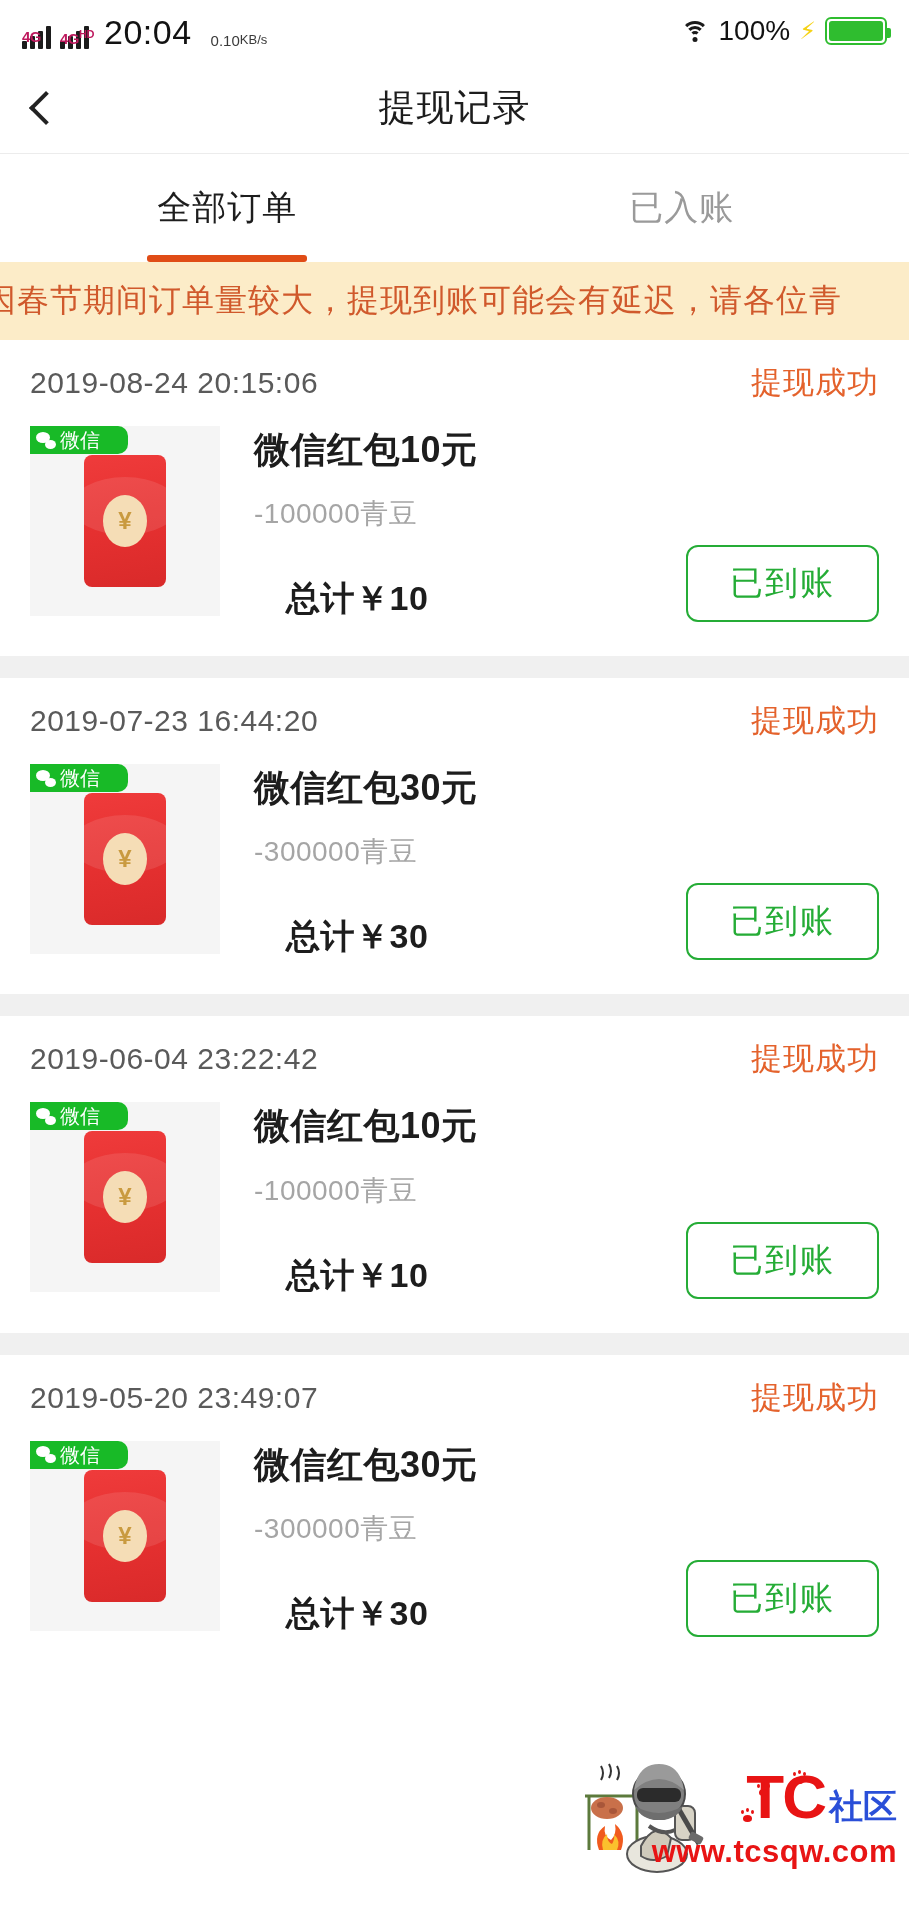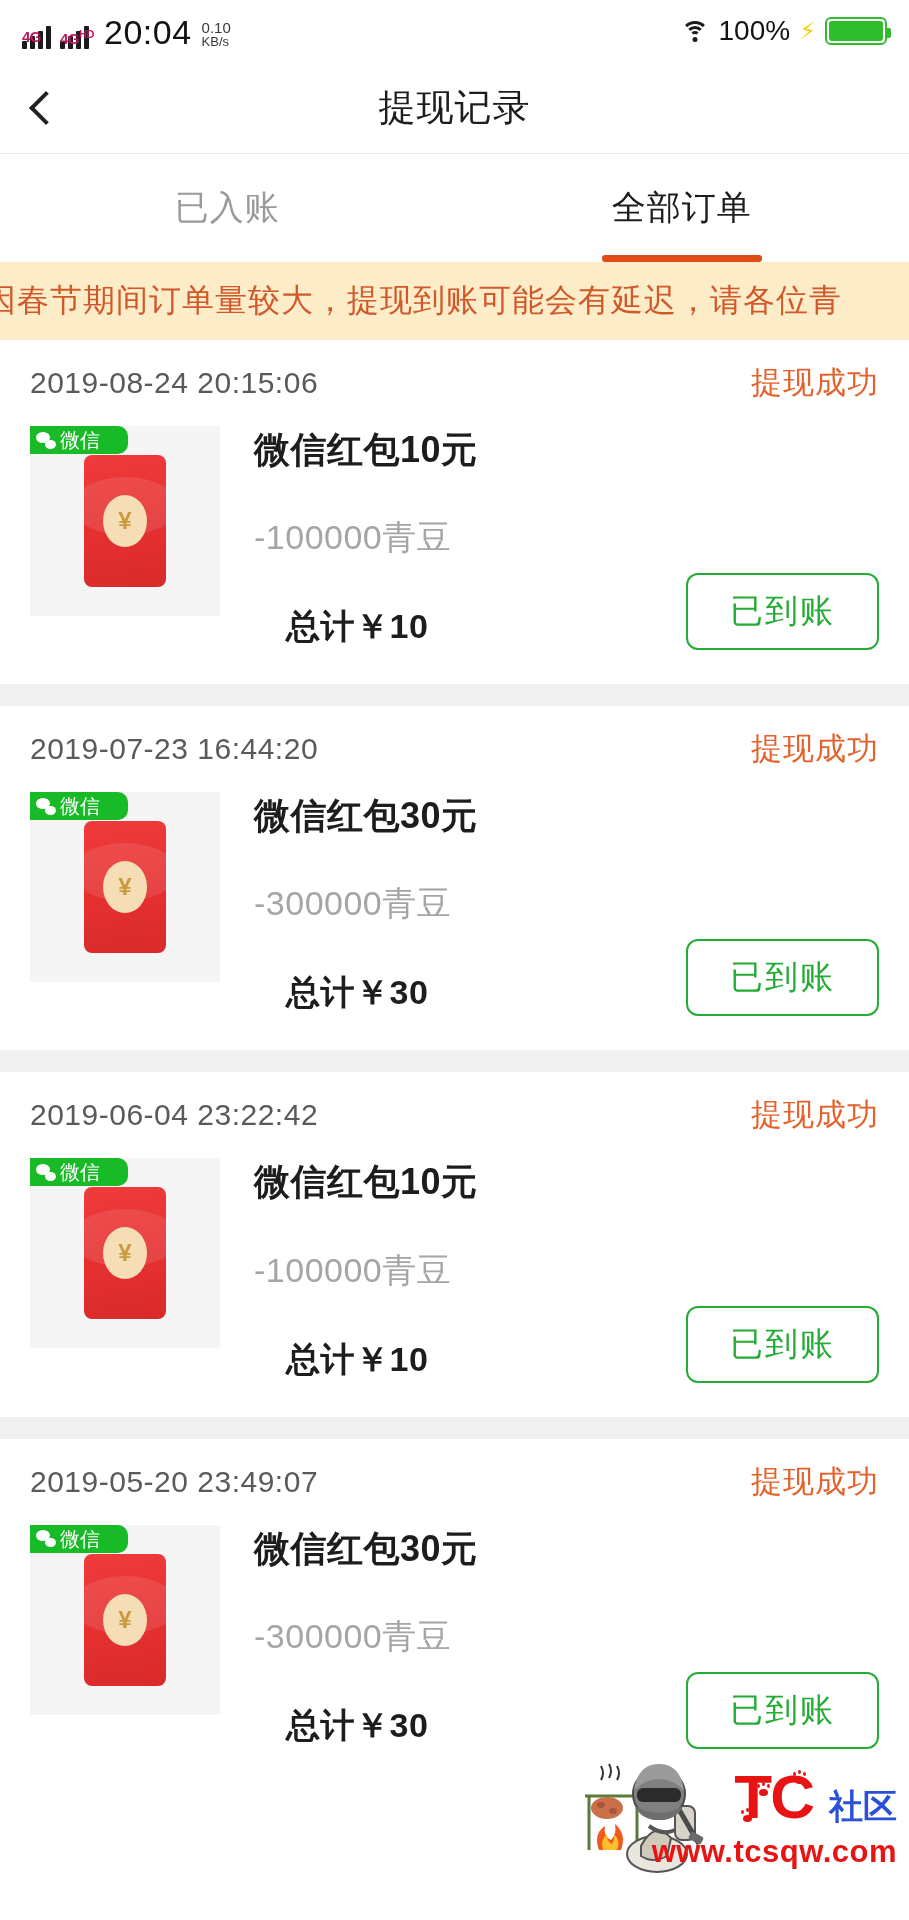--- a/index.html
+++ b/index.html
@@ -30,21 +30,21 @@
     position:absolute; top:16px; left:0;
     font-size:15px; font-weight:bold; color:#be185d; line-height:1;
     letter-spacing:-0.5px; white-space:nowrap;
   }
   .sig .tag sup{ font-size:11px; }
   .sb-time{
     font-size:34px; color:#121212; font-weight:400;
     line-height:1; margin-left:6px; letter-spacing:0.5px;
   }
   .sb-speed{
-    margin-left:1px; display:flex; flex-direction:column;
+    margin-left:10px; display:flex; flex-direction:row;
     line-height:1.05; color:#3a3a3a;
   }
   .sb-speed .v{ font-size:15px; }
   .sb-speed .u{ font-size:13px; }
   .sb-right{ margin-left:auto; display:flex; align-items:center; gap:9px; }
   .wifi{ width:30px; height:24px; position:relative; }
   .wifi span{
     position:absolute; left:50%; transform:translateX(-50%);
     border:3px solid #1b1b1b; border-bottom-color:transparent;
     border-left-color:transparent; border-right-color:transparent;
@@ -174,21 +174,21 @@
     display:flex; align-items:center; justify-content:center;
     color:#c99a3f; font-size:24px; font-weight:bold;
   }
 
   .info{ flex:1; padding-left:34px; padding-top:2px; }
   .info .title{
     font-size:36px; font-weight:bold; color:#1d1d1d;
     letter-spacing:0.5px; line-height:1.2;
   }
   .info .beans{
-    font-size:34px; color:#a5a5a5; margin-top:44px;
+    font-size:28px; color:#a5a5a5; margin-top:24px;
     letter-spacing:0.5px;
   }
   .bottom-row{
     display:flex; align-items:flex-end; justify-content:space-between;
     margin-top:12px;
     margin-left:32px;
   }
   .info .total{
     font-size:34px; font-weight:bold; color:#1d1d1d;
     letter-spacing:0.5px;
@@ -211,21 +211,21 @@
     position:absolute; right:2px; top:20px;
     display:flex; align-items:baseline;
   }
   .wm-tc{
     font-size:62px; font-weight:bold; color:#e81414;
     line-height:1; letter-spacing:-2px;
     font-family:"Liberation Sans",sans-serif;
   }
   .wm-cn{
     font-size:34px; font-weight:bold; color:#2a4fd8;
-    line-height:1; margin-left:16px;
+    line-height:1; margin-left:4px;
   }
   .wm-url{
     position:absolute; right:2px; top:88px;
     font-size:31px; font-weight:bold; color:#e81414;
     letter-spacing:0.5px;
   }
   .paw{ position:absolute; width:14px; height:14px; }
   .paw i{
     position:absolute; background:#e81414; border-radius:50%;
   }
@@ -287,26 +287,26 @@
 </div>
 
 <div class="navbar">
   <div class="back-btn">
     <span class="chev"></span>
   </div>
   <div class="nav-title">提现记录</div>
 </div>
 
 <div class="tabs">
-  <div class="tab">
-    <span class="lbl">已入账</span>
-  </div>
   <div class="tab active">
     <span class="lbl">全部订单</span>
     <span class="ind"></span>
+  </div>
+  <div class="tab">
+    <span class="lbl">已入账</span>
   </div>
 </div>
 
 <div class="notice">
   <span class="txt">因春节期间订单量较大，提现到账可能会有延迟，请各位青</span>
 </div>
 
 <div class="list">
 
   <div class="card">

